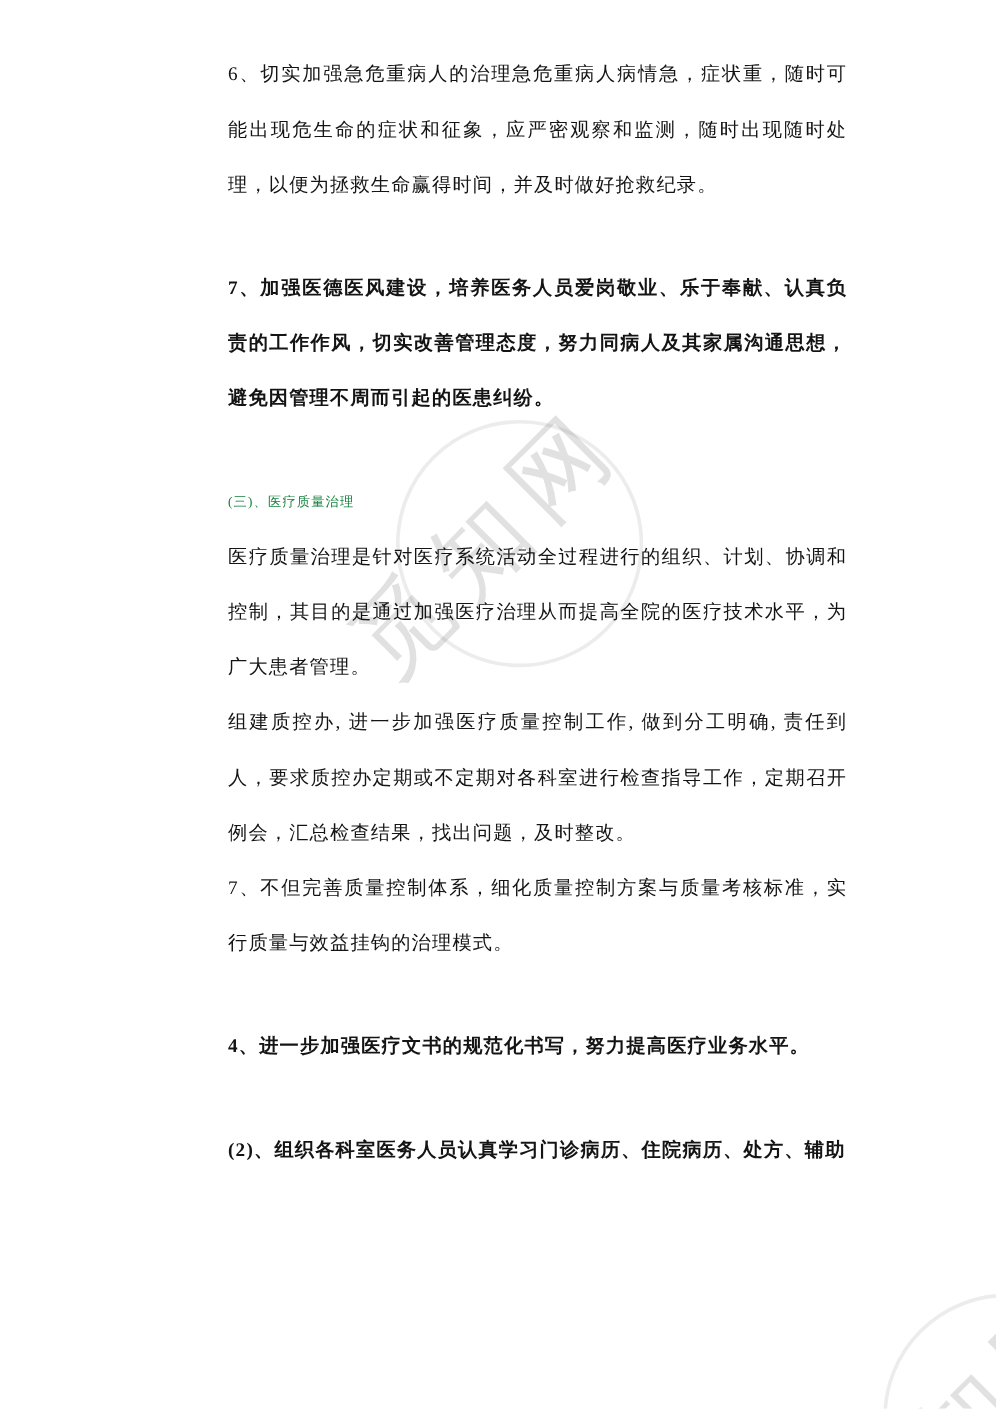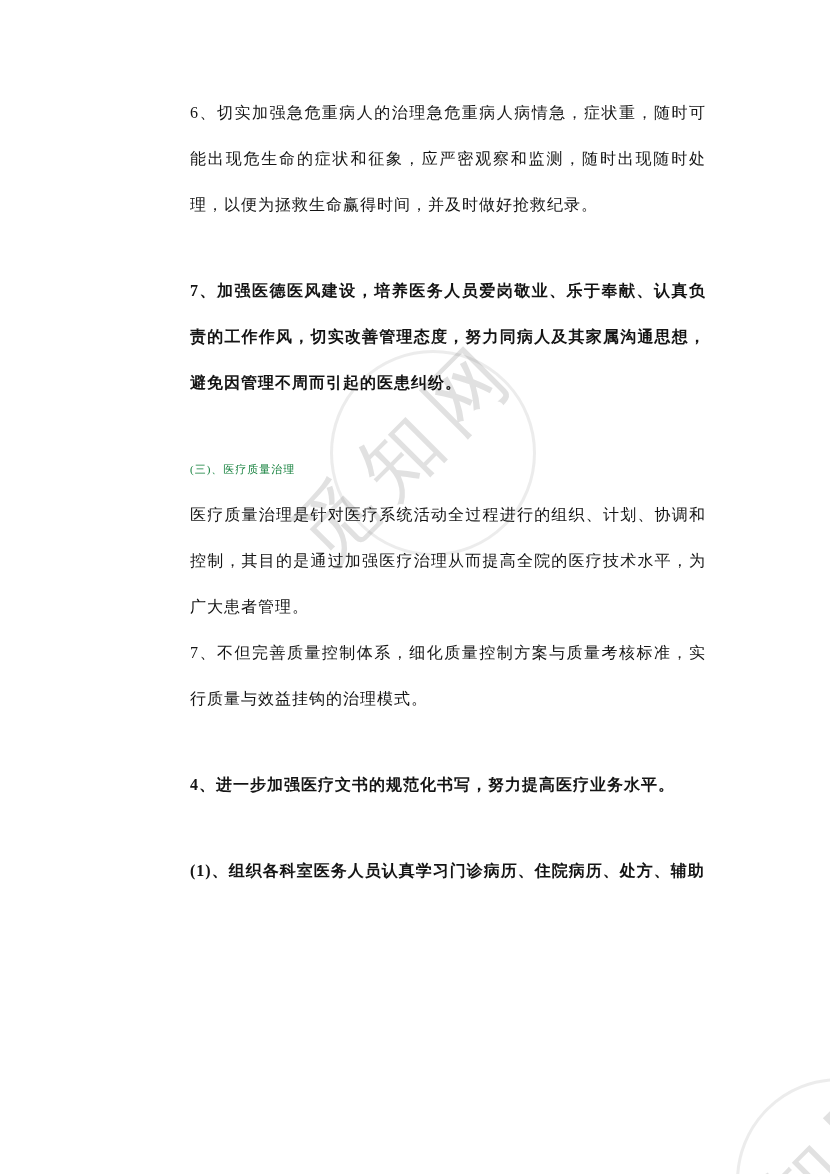--- a/index.html
+++ b/index.html
@@ -13,21 +13,21 @@
     height: 1174px;
     margin: 0 auto;
     background: #ffffff;
     overflow: hidden;
     font-family: "Liberation Serif", "DejaVu Serif", serif;
     color: #111111;
   }
   .content {
     position: relative;
     z-index: 2;
-    padding: 90px 124px 0 190px;
+    padding: 40px 124px 0 190px;
   }
   .para {
     margin: 0;
     font-size: 16px;
     line-height: 46px;
     letter-spacing: 1px;
     text-align: justify;
     text-justify: inter-character;
     color: #141414;
   }
@@ -96,21 +96,22 @@
 
     <p class="para">6、切实加强急危重病人的治理急危重病人病情急，症状重，随时可能出现危生命的症状和征象，应严密观察和监测，随时出现随时处理，以便为拯救生命赢得时间，并及时做好抢救纪录。</p>
 
     <p class="para gap">7、加强医德医风建设，培养医务人员爱岗敬业、乐于奉献、认真负责的工作作风，切实改善管理态度，努力同病人及其家属沟通思想，避免因管理不周而引起的医患纠纷。</p>
 
     <p class="para gap heading">(三)、医疗质量治理</p>
 
     <p class="para">医疗质量治理是针对医疗系统活动全过程进行的组织、计划、协调和控制，其目的是通过加强医疗治理从而提高全院的医疗技术水平，为广大患者管理。</p>
 
 
+    <p class="para">组建质控办, 进一步加强医疗质量控制工作, 做到分工明确, 责任到人，要求质控办定期或不定期对各科室进行检查指导工作，定期召开例会，汇总检查结果，找出问题，及时整改。</p>
 
     <p class="para">7、不但完善质量控制体系，细化质量控制方案与质量考核标准，实行质量与效益挂钩的治理模式。</p>
 
     <p class="para gap">4、进一步加强医疗文书的规范化书写，努力提高医疗业务水平。</p>
 
-    <p class="para gap">(1)、组织各科室医务人员认真学习门诊病历、住院病历、处方、辅助</p>
+    <p class="para gap">(2)、组织各科室医务人员认真学习门诊病历、住院病历、处方、辅助</p>
 
   </div>
 </div>
 
 </body></html>

